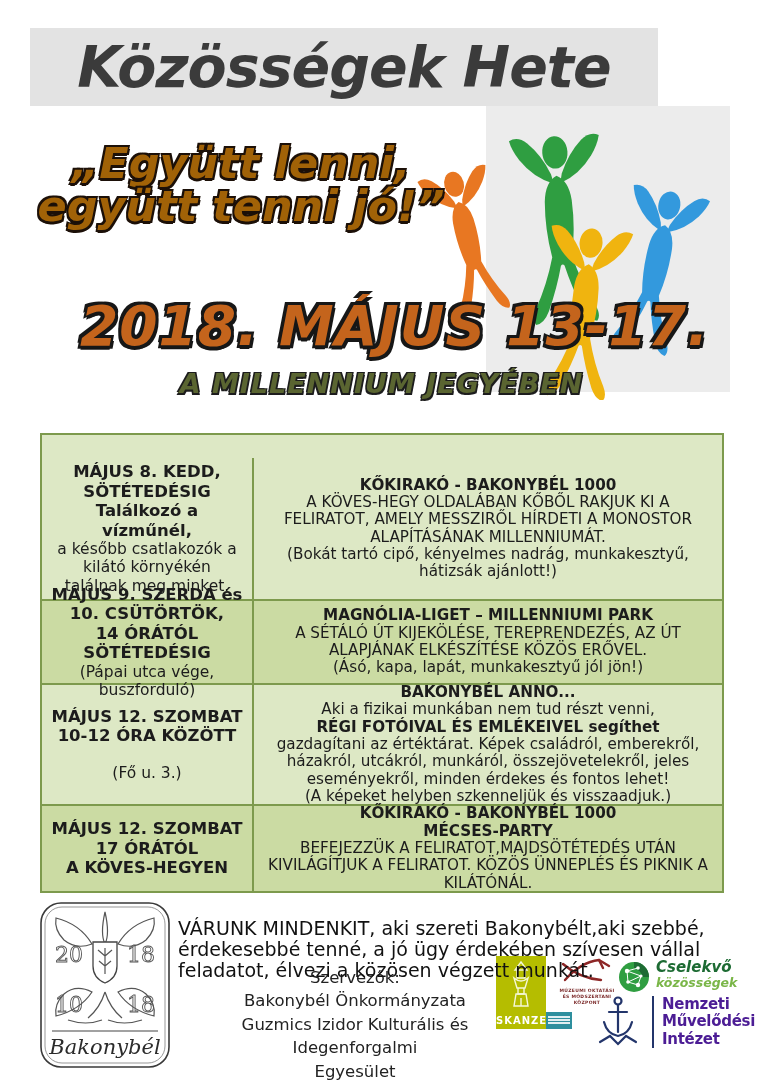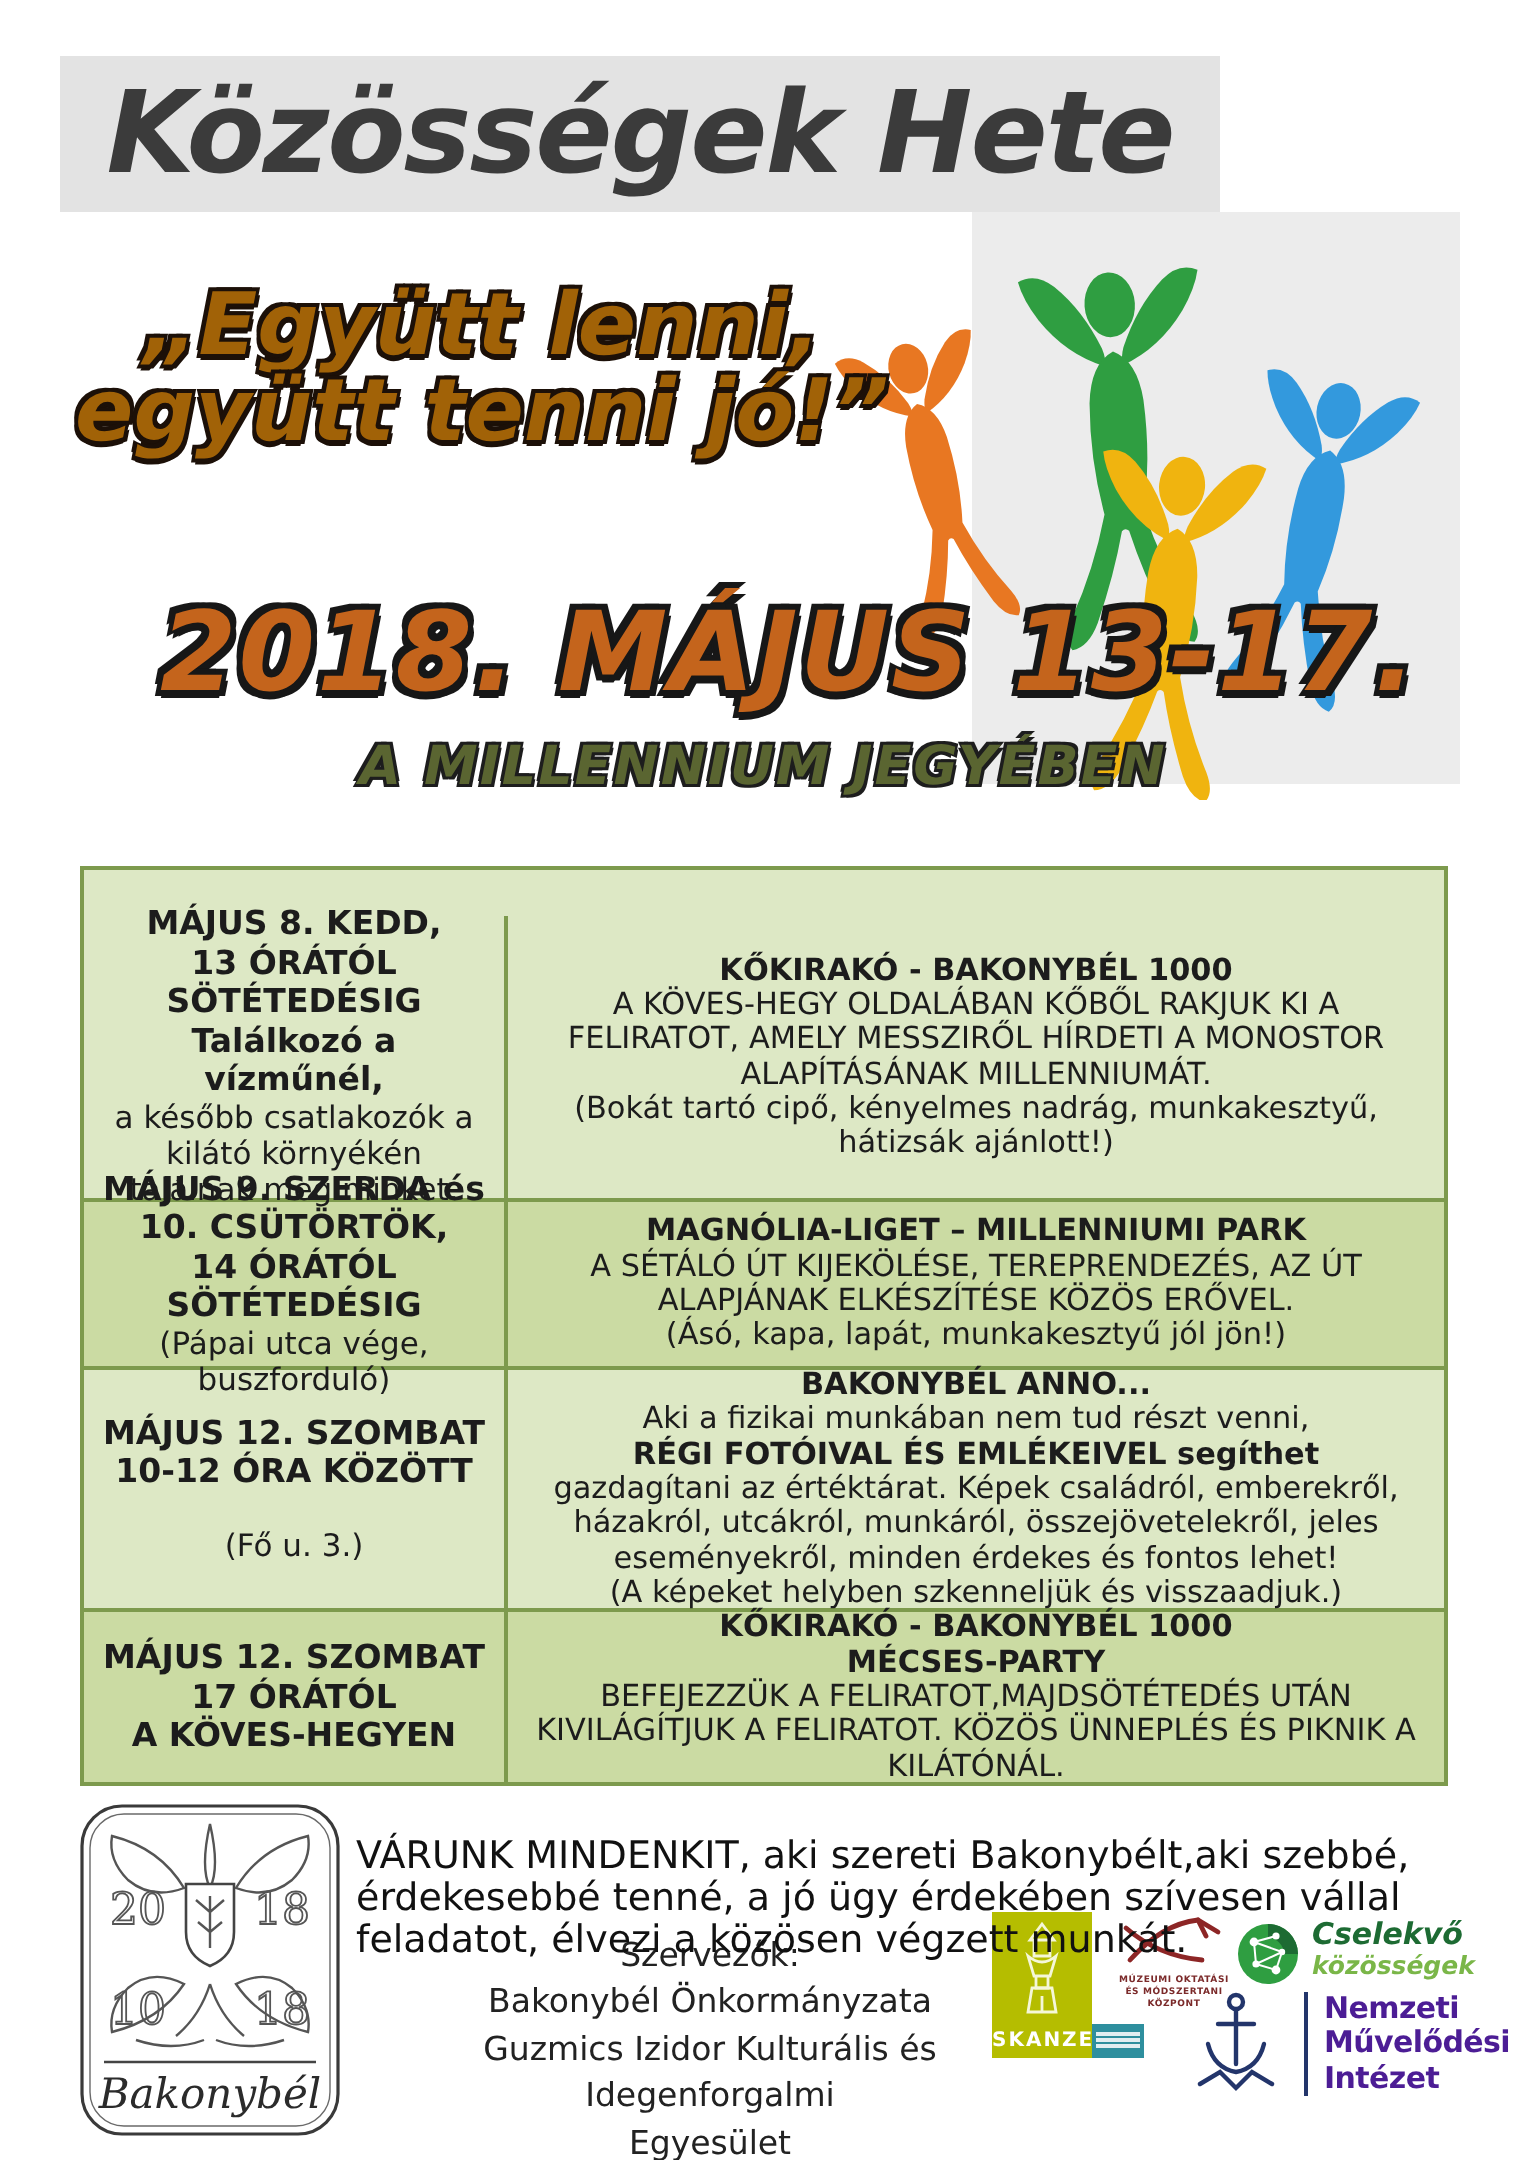--- a/index.html
+++ b/index.html
@@ -2,21 +2,21 @@
 <html><head>
 <meta charset="utf-8">
 <style>
   html,body{margin:0;padding:0;}
   body{
     width:763px;height:1080px;position:relative;overflow:hidden;
     background:#ffffff;font-family:"DejaVu Sans","Liberation Sans",sans-serif;
   }
   
   .title-bar{
-    position:absolute;left:30px;top:28px;width:580px;height:78px;
+    position:absolute;left:30px;top:28px;width:628px;height:78px;
     background:#e3e3e3;display:flex;align-items:center;justify-content:center;
   }
   .title-bar span{
     font-size:57px;font-weight:bold;font-style:italic;color:#3b3b3b;
     letter-spacing:-1px;white-space:nowrap;
   }
   .figures{position:absolute;left:410px;top:100px;width:330px;height:300px;z-index:1;}
   .quote{
     position:absolute;left:22px;top:142px;width:438px;text-align:center;z-index:2;
     font-style:italic;font-weight:bold;color:#a16207;font-size:43px;line-height:1.0;
@@ -117,21 +117,20 @@
 </div>
 
 <div class="date-line">2018. MÁJUS 13-17.</div>
 <div class="subtitle-line">A MILLENNIUM JEGYÉBEN</div>
 
 <div class="schedule">
   <div>
       <div class="s-row">
         <div class="s-cell left">
           <div class="b">MÁJUS 8. KEDD,</div>
-          <div class="b">13 ÓRÁTÓL</div>
           <div class="b">SÖTÉTEDÉSIG</div>
           <div class="b">Találkozó a vízműnél,</div>
           <div>a később csatlakozók a kilátó környékén találnak meg minket.</div>
         </div>
         <div class="s-cell right">
           <div class="b">KŐKIRAKÓ - BAKONYBÉL 1000</div>
           <div>A KÖVES-HEGY OLDALÁBAN KŐBŐL RAKJUK KI A FELIRATOT, AMELY MESSZIRŐL HÍRDETI A MONOSTOR ALAPÍTÁSÁNAK MILLENNIUMÁT.</div>
           <div>(Bokát tartó cipő, kényelmes nadrág, munkakesztyű, hátizsák ajánlott!)</div>
         </div>
       </div>

